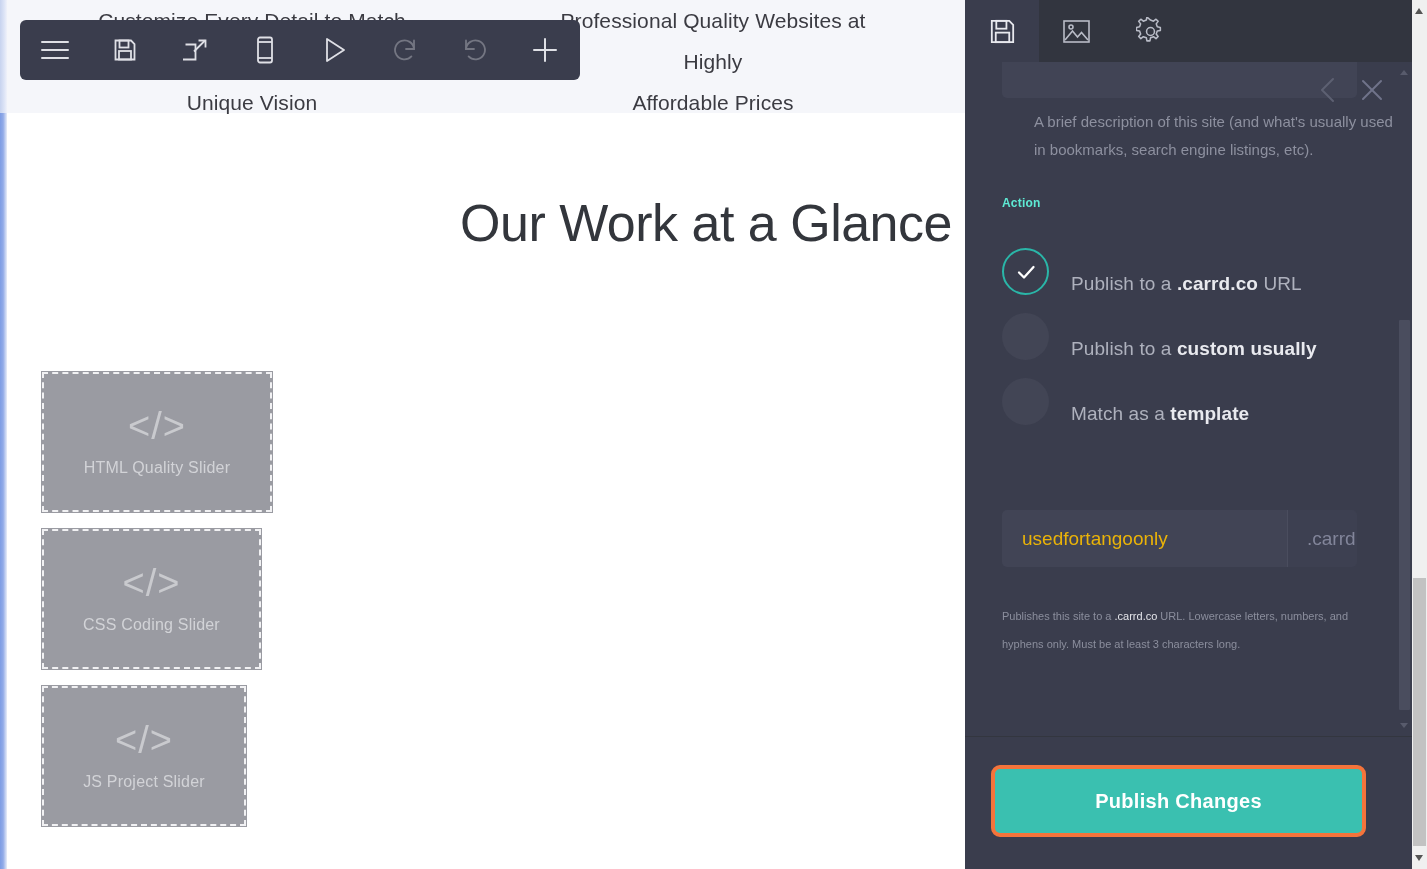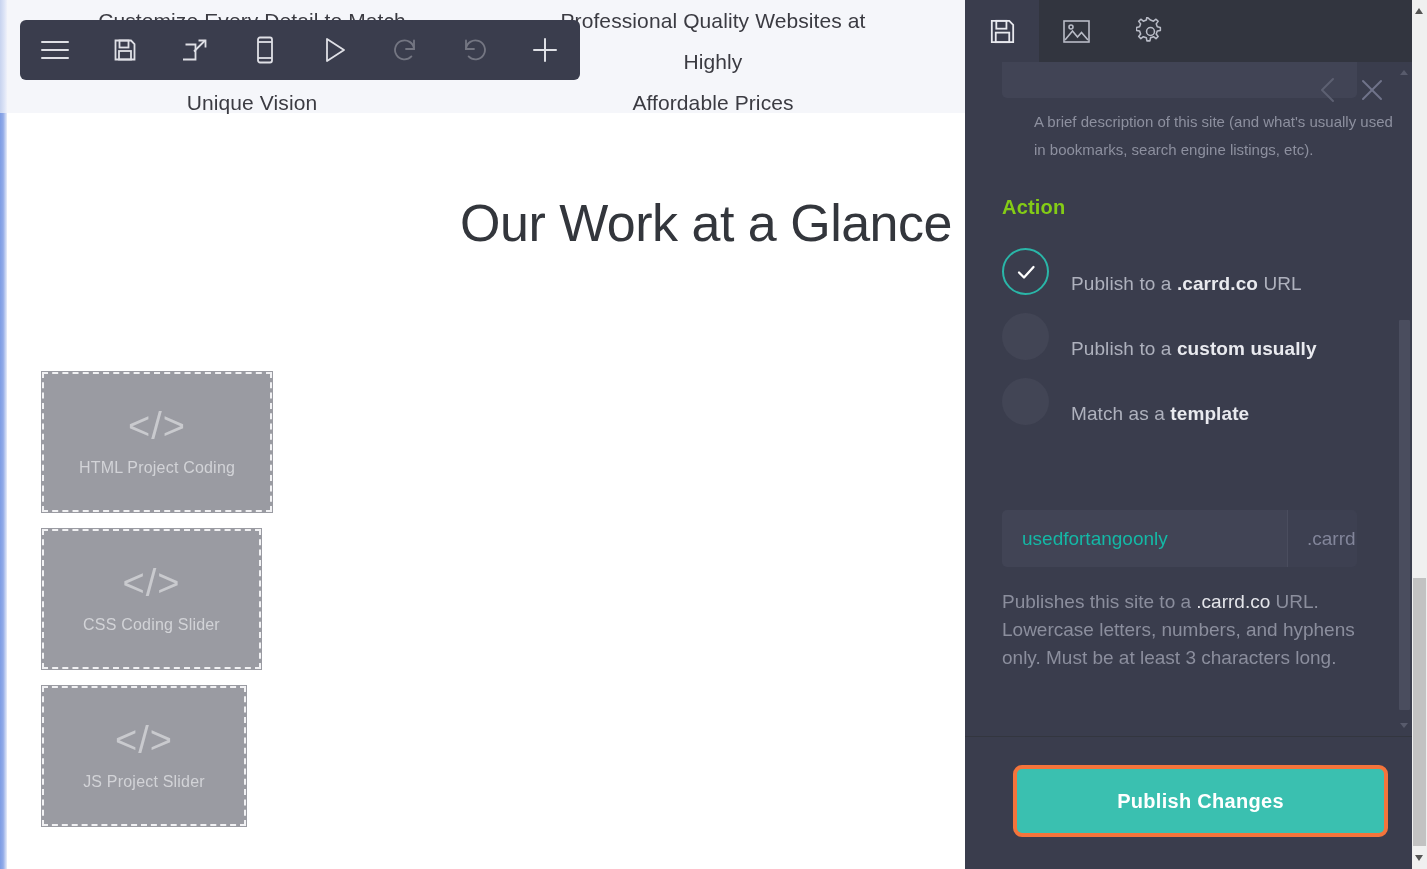--- a/index.html
+++ b/index.html
@@ -207,23 +207,23 @@
     width: 360px;
     font-size: 15px;
     line-height: 28px;
     color: #8d909f;
     margin-left: 32px;
   }
 
   .section-label {
     position: absolute;
     left: 37px; top: 134px;
-    font-size: 20px;
+    font-size: 12px;
     font-weight: bold;
-    color: #84cc16;
+    color: #5eead4;
     letter-spacing: .2px;
   }
 
   .radio-list {
     position: absolute;
     left: 37px; top: 168px;
     width: 380px;
   }
   .radio-row {
     display: flex;
@@ -260,21 +260,21 @@
     height: 57px;
     display: flex;
     border-radius: 5px;
     overflow: hidden;
   }
   .url-input {
     flex: 1;
     background: #414455;
     border: none;
     outline: none;
-    color: #14b8a6;
+    color: #eab308;
     font-size: 19px;
     font-family: "Liberation Sans", sans-serif;
     padding: 0 20px;
   }
   .url-suffix {
     width: 147px;
     background: #3d4051;
     border-left: 1px solid #4a4d5e;
     display: flex;
     align-items: center;
@@ -282,23 +282,23 @@
     padding: 0 16px 0 19px;
     cursor: pointer;
   }
   .url-suffix span {
     font-size: 19px;
     color: #82859a;
   }
 
   .url-help {
     position: absolute;
-    left: 37px; top: 526px;
+    left: 37px; top: 540px;
     width: 360px;
-    font-size: 19px;
+    font-size: 11px;
     line-height: 28px;
     color: #8b8e9d;
   }
   .url-help b { color: #e4e5ea; font-weight: normal; }
 
   .panel-divider {
     position: absolute;
     left: 0; top: 736px;
     width: 447px;
     height: 1px;
@@ -307,21 +307,21 @@
 
   .panel-footer {
     position: absolute;
     left: 0; top: 737px;
     width: 447px;
     height: 132px;
     background: #3a3d4d;
   }
   .publish-btn {
     position: absolute;
-    left: 48px; top: 28px;
+    left: 26px; top: 28px;
     width: 375px;
     height: 72px;
     background: #3ac0b0;
     border: 4px solid #f4743b;
     border-radius: 9px;
     color: #ffffff;
     font-size: 20px;
     font-weight: bold;
     font-family: "Liberation Sans", sans-serif;
     letter-spacing: .3px;
@@ -398,21 +398,21 @@
 Affordable Prices</div>
     <div class="hero-text hero-right">Create Stunning Functional Websites
 Without Any Coding</div>
     <div class="hero-faded">Unique Vision</div>
 
     <div class="page-title">Our Work at a Glance</div>
 
     <div class="ph-wrap">
       <div class="placeholder ph1">
         <div class="code-glyph">&lt;/&gt;</div>
-        <div class="ph-label">HTML Project Coding</div>
+        <div class="ph-label">HTML Quality Slider</div>
       </div>
       <div class="placeholder ph2">
         <div class="code-glyph">&lt;/&gt;</div>
         <div class="ph-label">CSS Coding Slider</div>
       </div>
       <div class="placeholder ph3">
         <div class="code-glyph">&lt;/&gt;</div>
         <div class="ph-label">JS Project Slider</div>
       </div>
     </div>

